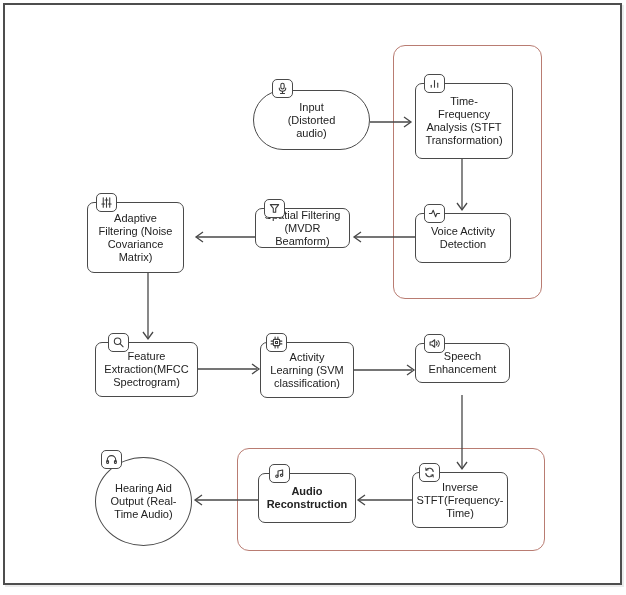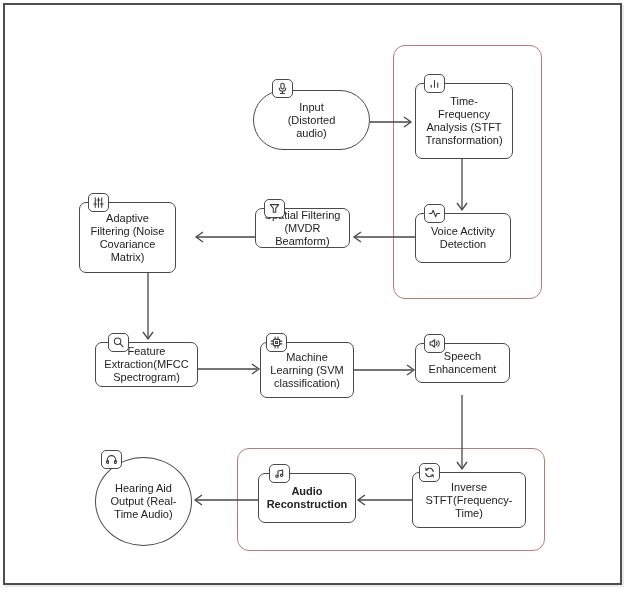--- a/index.html
+++ b/index.html
@@ -127,38 +127,38 @@
     <span class="badge">
       <svg width="13" height="13" viewBox="0 0 14 14" class="icon-stroke">
         <path d="M2.5 2.8 H11.5 L8.3 6.9 V11 H5.7 V6.9 Z"></path>
       </svg>
     </span>
     <span class="label">Spatial Filtering
 (MVDR
 Beamform)</span>
   </div>
 
-  <div class="node" style="left:79px;top:202px;width:97px;height:71px;">
+  <div class="node" style="left:87px;top:202px;width:97px;height:71px;">
     <span class="badge">
       <svg width="13" height="13" viewBox="0 0 14 14" class="icon-stroke">
         <path d="M3.5 2 V12"></path>
           <path d="M7 2 V12"></path>
           <path d="M10.5 2 V12"></path>
         <path d="M2 8.6 H5"></path>
           <path d="M5.5 4.4 H8.5"></path>
           <path d="M9 8.6 H12"></path>
       </svg>
     </span>
     <span class="label">Adaptive
 Filtering (Noise
 Covariance
 Matrix)</span>
   </div>
 
-  <div class="node" style="left:95px;top:342px;width:103px;height:45px;">
+  <div class="node" style="left:95px;top:342px;width:103px;height:55px;">
     <span class="badge" style="left:12px;">
       <svg width="13" height="13" viewBox="0 0 14 14" class="icon-stroke">
         <circle cx="6" cy="5.6" r="3.5"></circle>
           <path d="M8.7 8.3 L12 11.6"></path>
       </svg>
     </span>
     <span class="label">Feature
 Extraction(MFCC
 Spectrogram)</span>
   </div>
@@ -171,38 +171,38 @@
         <path d="M5.5 1.2 V3.6"></path>
           <path d="M8.5 1.2 V3.6"></path>
         <path d="M5.5 10.4 V12.8"></path>
           <path d="M8.5 10.4 V12.8"></path>
         <path d="M1.2 5.5 H3.6"></path>
           <path d="M1.2 8.5 H3.6"></path>
         <path d="M10.4 5.5 H12.8"></path>
           <path d="M10.4 8.5 H12.8"></path>
       </svg>
     </span>
-    <span class="label">Machine
+    <span class="label">Activity
 Learning (SVM
 classification)</span>
   </div>
 
   <div class="node" style="left:415px;top:343px;width:95px;height:40px;text-align:center;">
     <span class="badge">
       <svg width="13" height="13" viewBox="0 0 14 14" class="icon-stroke">
         <path d="M2.2 5.4 V8.6 H4.3 L7.2 11 V3 L4.3 5.4 Z"></path>
         <path d="M9 5.2 a2.6 2.6 0 0 1 0 3.6"></path>
         <path d="M10.8 3.8 a4.6 4.6 0 0 1 0 6.4"></path>
       </svg>
     </span>
     <span class="label">Speech
 Enhancement</span>
   </div>
 
-  <div class="node" style="left:412px;top:472px;width:114px;height:56px;align-items:center;">
+  <div class="node" style="left:412px;top:472px;width:96px;height:56px;align-items:center;">
     <span class="badge" style="left:6px;">
       <svg width="13" height="13" viewBox="0 0 14 14" class="icon-stroke">
         <path d="M11 6 a4.2 4.2 0 0 0 -7.7 -1.7"></path>
         <polyline points="3,2.3 3.3,4.5 5.5,4.1"></polyline>
         <path d="M3 8 a4.2 4.2 0 0 0 7.7 1.7"></path>
         <polyline points="11,11.7 10.7,9.5 8.5,9.9"></polyline>
       </svg>
     </span>
     <span class="label">Inverse
 STFT(Frequency-

